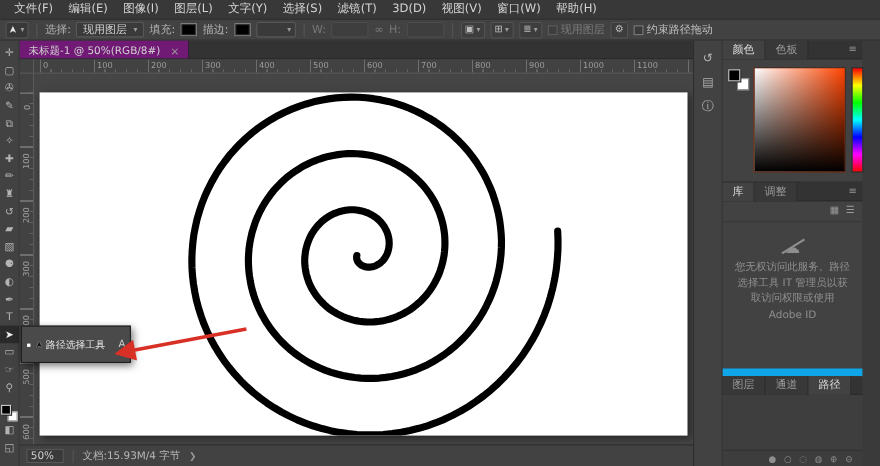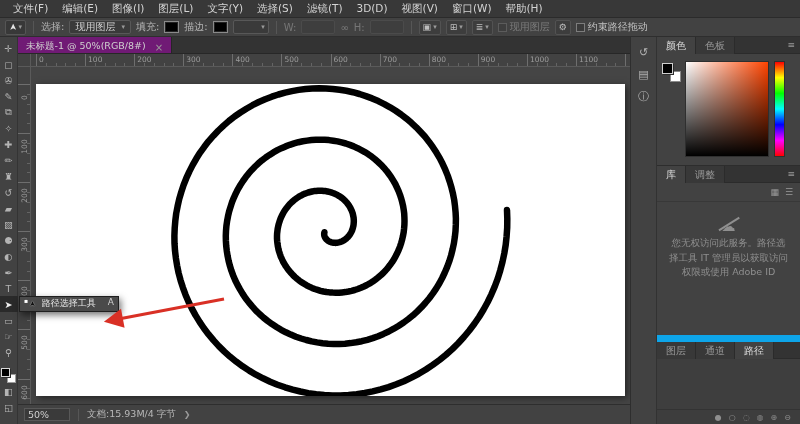--- a/index.html
+++ b/index.html
@@ -54,41 +54,41 @@
   .ruler-v::after{content:'';position:absolute;top:17px;bottom:0;left:0;right:0;background:repeating-linear-gradient(to bottom,#6e6e6e 0 1px,transparent 1px 49.1px);}
   .ruler-v .cells{margin-top:17px;}
   .rv{height:49.1px;display:flex;align-items:flex-start;justify-content:center;}
   .rv i{transform:rotate(-90deg);font-size:7.5px;color:#9c9c9c;margin-top:9px;}
   .viewport{position:absolute;left:13px;top:13px;right:0;bottom:0;overflow:hidden;background:#454545;}
   .canvas{position:absolute;left:5px;top:17px;width:589px;height:312px;background:#fff;box-shadow:2px 2px 7px rgba(0,0,0,.5);}
   .canvas svg{display:block;width:589px;height:312px;}
 
   
   .statusbar{position:absolute;left:0;right:0;bottom:0;height:20px;background:#424242;border-top:1px solid #2e2e2e;display:flex;align-items:center;gap:8px;padding:0 6px;font-size:9.5px;color:#b8b8b8;}
-  .zoombox{width:46px;height:13px;background:#3a3a3a;border:1px solid #585858;display:flex;align-items:center;padding:0 3px;color:#cfcfcf;}
+  .zoombox{width:34px;height:13px;background:#3a3a3a;border:1px solid #585858;display:flex;align-items:center;padding:0 3px;color:#cfcfcf;}
   .status-sep{width:1px;height:12px;background:#565656;}
   .status-expand{font-size:8px;color:#9a9a9a;}
 
   
   .flyout{position:absolute;left:19px;top:296px;width:100px;background:#4a4a4a;border:1px solid #1f1f1f;box-shadow:2px 3px 7px rgba(0,0,0,.55);z-index:50;}
-  .flyout-item{height:14px;display:flex;gap:3px;padding:0 4px;font-size:9px;color:#e4e4e4;}
+  .flyout-item{height:32px;display:flex;align-items:center;gap:3px;padding:0 4px;font-size:9px;color:#e4e4e4;}
   .flyout-item .dot{width:5px;font-size:6px;color:#fff;visibility:hidden;}
   .flyout-item.current .dot{visibility:visible;}
   .flyout-item.highlighted{background:#5f6e79;}
   .flyout-item .glyph{font-size:8px;transform:rotate(-90deg);color:#111;text-shadow:0 0 1px #eee;}
   .flyout-item.highlighted .glyph{color:#f6f6f6;text-shadow:0 0 1px #222;}
   .flyout-item .sc{margin-left:auto;color:#cfcfcf;}
   .annot-arrow{position:absolute;left:98px;top:294px;width:130px;height:34px;z-index:60;pointer-events:none;}
 
   
   .rightdock{position:absolute;top:37px;left:630px;right:0;bottom:0;background:#3a3a3a;border-left:1px solid #2e2e2e;}
   .dockstrip{position:absolute;left:0;top:0;width:26px;bottom:0;background:#424242;border-right:1px solid #323232;display:flex;flex-direction:column;align-items:center;padding-top:6px;gap:4px;}
   .dockicon{width:20px;height:18px;display:flex;align-items:center;justify-content:center;font-size:11px;color:#b2b2b2;}
   .panelcol{position:absolute;left:26px;right:0;top:0;bottom:0;}
-  .panel{position:absolute;left:0;right:0;background:#424242;}
+  .panel{position:absolute;left:0;right:16px;background:#424242;}
   .colorpanel{top:0;height:128px;}
   .libpanel{top:128px;height:170px;border-top:1px solid #2d2d2d;}
   .layerspanel{top:298px;bottom:0;border-top:7px solid #0ea5e9;}
   .ptabs{height:17px;background:#333;display:flex;border-bottom:1px solid #2b2b2b;position:relative;}
   .ptab{padding:0 9px;height:17px;line-height:17px;font-size:10px;color:#9a9a9a;background:#383838;border-right:1px solid #2b2b2b;}
   .ptab.selected{background:#424242;color:#dcdcdc;}
   .pmenu{position:absolute;right:5px;top:0;line-height:17px;color:#9a9a9a;font-size:9px;}
   .colorbody{position:relative;height:110px;}
   .fgbg{position:absolute;left:5px;top:9px;width:19px;height:19px;}
   .fgbg .bgc{position:absolute;right:0;bottom:0;width:11px;height:11px;border:1px solid #8a8a8a;}

